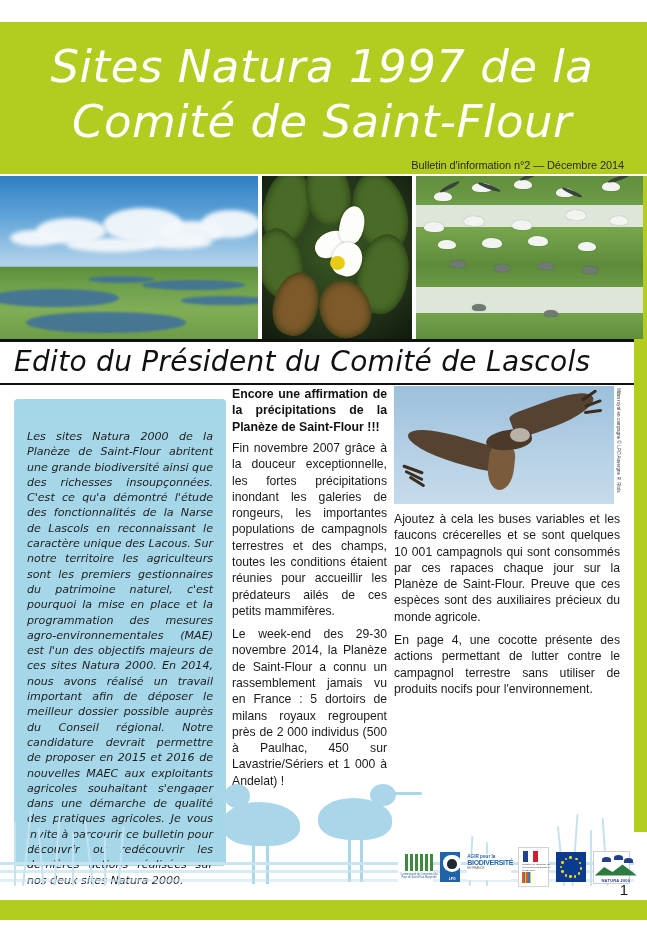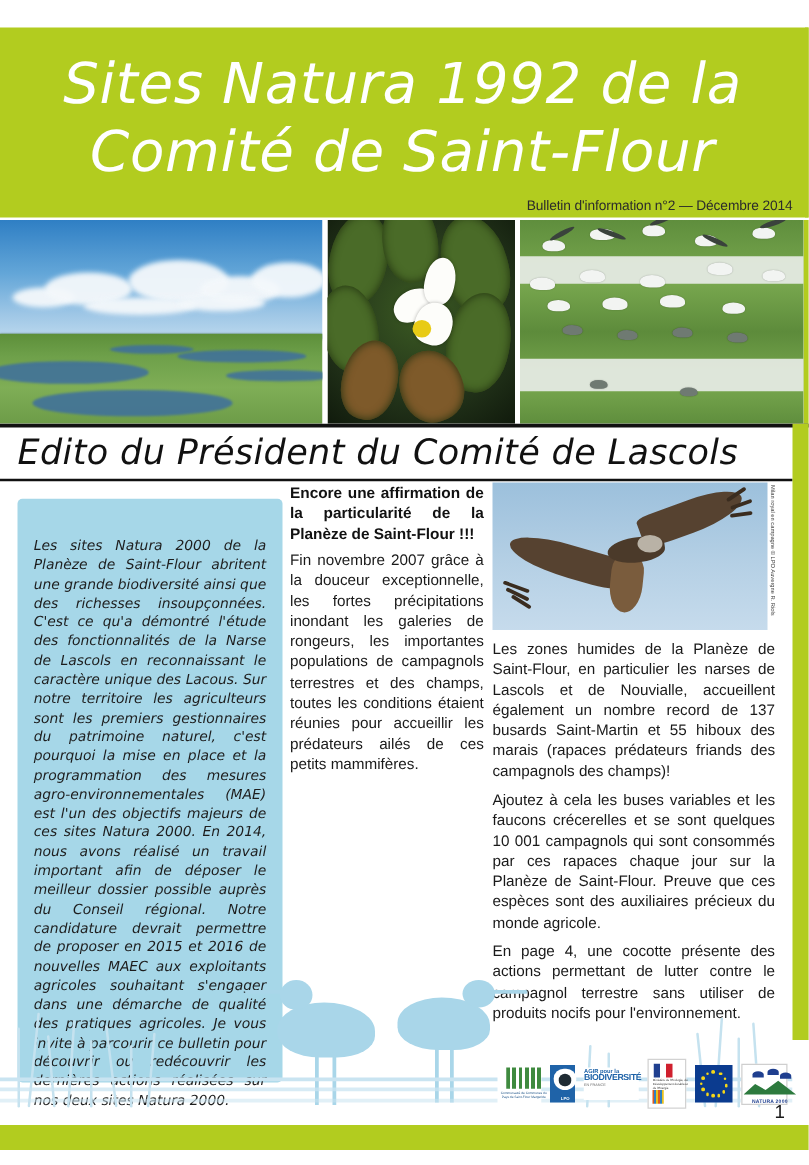--- a/index.html
+++ b/index.html
@@ -22,21 +22,21 @@
     font-family:"DejaVu Sans", sans-serif;
     font-style:italic;
     font-weight:400;
     letter-spacing:.5px;
     line-height:1;
     text-align:center;
   }
   .title-1{ font-size:45px; padding-top:22px; }
   .title-2{ font-size:45px; padding-top:10px; }
   .bulletin-line{
-    position:absolute; right:10px; bottom:3px;
+    position:absolute; right:20px; bottom:3px;
     font-size:11px; color:#2b2b2b;
     font-family:"Liberation Sans", sans-serif;
     letter-spacing:-0.1px;
   }
 
   
   .photoband{
     position:absolute; left:0; top:176px; width:643px; height:163px;
     display:flex; gap:4px; background:#ffffff;
   }
@@ -275,21 +275,21 @@
     position:absolute; left:0; bottom:12px; width:647px; height:20px; background:#b2cc1f;
   }
   .footer-white{
     position:absolute; left:0; bottom:0; width:647px; height:12px; background:#fff;
   }
 </style>
 </head>
 <body>
 
 <div class="masthead">
-  <div class="title-line title-1">Sites Natura 1992 de la</div>
+  <div class="title-line title-1">Sites Natura 1997 de la</div>
   <div class="title-line title-2">Comité de Saint-Flour</div>
   <div class="bulletin-line">Bulletin d'information n°2 — Décembre 2014</div>
 </div>
 
 <div class="photoband">
 
   <div class="ph ph-wetland">
     <div class="sky"></div>
     <div class="clouds">
       <div class="cl" style="left:4%;top:40%;width:50px;height:16px;"></div>
@@ -362,39 +362,39 @@
 <div class="edito-title">Edito du Président du Comité de Lascols</div>
 <div class="edito-rule"></div>
 <div class="green-bar-right"></div>
 
 <div class="col-left">
   <p class="intro">Les sites Natura 2000 de la Planèze de Saint-Flour abritent une grande biodiversité ainsi que des richesses insoupçonnées. C'est ce qu'a démontré l'étude des fonctionnalités de la Narse de Lascols en reconnaissant le caractère unique des Lacous. Sur notre territoire les agriculteurs sont les premiers gestionnaires du patrimoine naturel, c'est pourquoi la mise en place et la programmation des mesures agro-environnementales (MAE) est l'un des objectifs majeurs de ces sites Natura 2000. En 2014, nous avons réalisé un travail important afin de déposer le meilleur dossier possible auprès du Conseil régional. Notre candidature devrait permettre de proposer en 2015 et 2016 de nouvelles MAEC aux exploitants agricoles souhaitant s'engager dans une démarche de qualité des pratiques agricoles. Je vous invite à parcourir ce bulletin pour découvrir ou redécouvrir les dernières actions réalisées sur nos deux sites Natura 2000.</p>
   <div class="signature">Pierre  Jarlier</div>
 </div>
 
 <div class="col-mid">
-  <h2>Encore une affirmation de la particularité de la Planèze de Saint-Flour !!!</h2>
+  <h2>Encore une affirmation de la précipitations de la Planèze de Saint-Flour !!!</h2>
   <p>Fin novembre 2007 grâce à la douceur exceptionnelle, les fortes précipitations inondant les galeries de rongeurs, les importantes populations de campagnols terrestres et des champs, toutes les conditions étaient réunies pour accueillir les prédateurs ailés de ces petits mammifères.</p>
+  <p>Le week-end des 29-30 novembre 2014, la Planèze de Saint-Flour a connu un rassemblement jamais vu en France : 5 dortoirs de milans royaux regroupent près de 2 000 individus (500 à Paulhac, 450 sur Lavastrie/Sériers et 1 000 à Andelat) !</p>
 </div>
 
 <div class="col-right">
   <div class="kite-photo">
     <div class="kite-wingL"></div>
     <div class="kite-wingR"></div>
     <div class="kite-tail"></div>
     <div class="kite-body"></div>
     <div class="kite-head"></div>
     <div class="feather" style="left:8px;top:82px;width:22px;transform:rotate(20deg);"></div>
     <div class="feather" style="left:10px;top:88px;width:20px;transform:rotate(26deg);"></div>
     <div class="feather" style="left:14px;top:94px;width:18px;transform:rotate(32deg);"></div>
     <div class="feather" style="left:186px;top:8px;width:18px;transform:rotate(-34deg);"></div>
     <div class="feather" style="left:190px;top:16px;width:18px;transform:rotate(-20deg);"></div>
     <div class="feather" style="left:190px;top:24px;width:18px;transform:rotate(-8deg);"></div>
   </div>
-  <p class="just">Les zones humides de la Planèze de Saint-Flour, en particulier les narses de Lascols et de Nouvialle, accueillent également un nombre record de 137 busards Saint-Martin et 55 hiboux des marais (rapaces prédateurs friands des campagnols des champs)!</p>
   <p class="just">Ajoutez à cela les buses variables et les faucons crécerelles et se sont quelques 10 001 campagnols qui sont consommés par ces rapaces chaque jour sur la Planèze de Saint-Flour. Preuve que ces espèces sont des auxiliaires précieux du monde agricole.</p>
   <p class="just">En page 4, une cocotte présente des actions permettant de lutter contre le campagnol terrestre sans utiliser de produits nocifs pour l'environnement.</p>
 </div>
 <div class="kite-credit">Milan royal en campagne © LPO Auvergne R. Riols</div>
 
 <div class="bottom-art">
   <div class="wader wbody" style="left:318px;top:28px;width:74px;height:42px;"></div>
   <div class="wader whead" style="left:370px;top:14px;width:26px;height:22px;"></div>
   <div class="wader wbeak" style="left:392px;top:22px;width:30px;"></div>
   <div class="wader wleg" style="left:348px;top:66px;height:46px;"></div>

